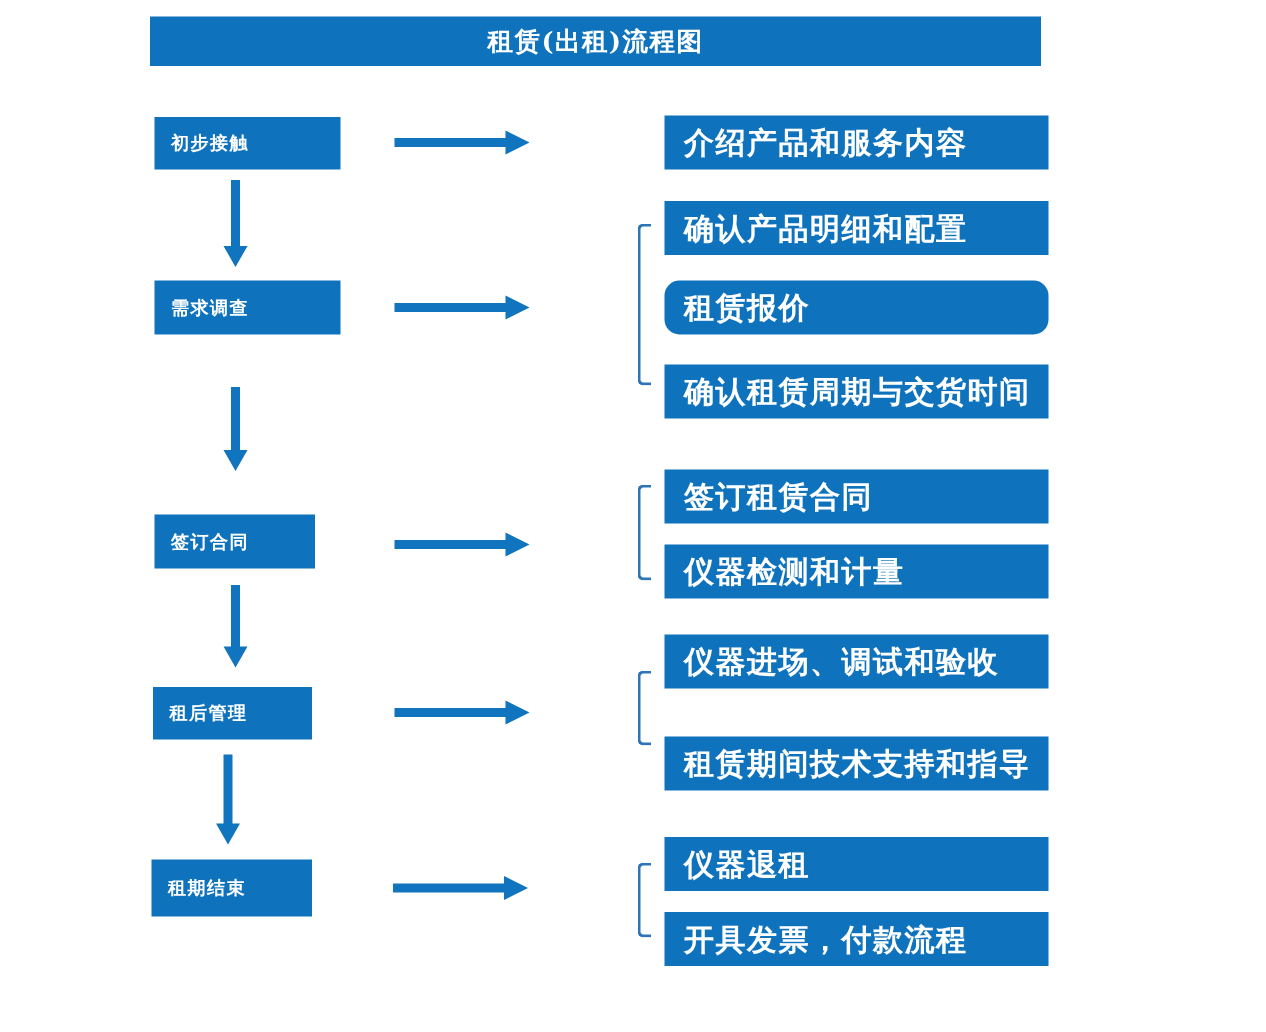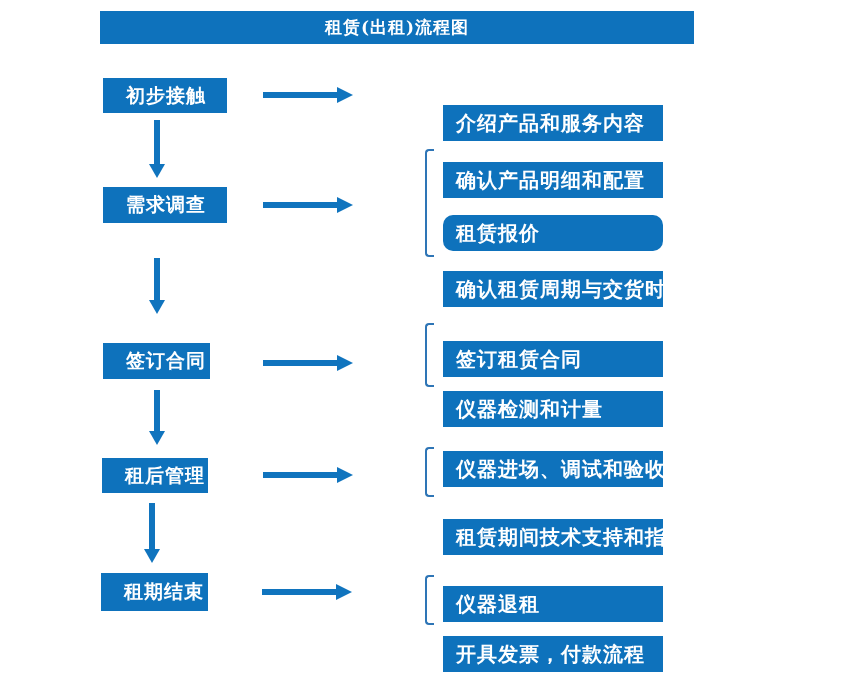--- a/index.html
+++ b/index.html
@@ -21,22 +21,22 @@
     align-items: center;
     letter-spacing: 1px;
     box-sizing: border-box;
     white-space: nowrap;
   }
   .titlebar {
     left: 100px; top: 11px; width: 594px; height: 33px;
     justify-content: center;
     font-size: 17px;
   }
-  .stage   { font-size: 19px; padding-left: 23px; }
-  .detail  { left: 443px; width: 220px; height: 36px; font-size: 20px; padding-left: 13px; margin-top: 28px; }
+  .stage   { font-size: 12px; padding-left: 11px; }
+  .detail  { left: 443px; width: 256px; height: 36px; font-size: 20px; padding-left: 13px; }
 
   
   .h-arrow { position: absolute; width: 90px; height: 16px; }
   .h-arrow .shaft { position: absolute; left: 0; top: 5px; width: 75px; height: 6px; background: #1074BE; }
   .h-arrow .head  { position: absolute; right: 0; top: 0; width: 0; height: 0;
                     border-left: 16px solid #1074BE;
                     border-top: 8px solid transparent;
                     border-bottom: 8px solid transparent; }
 
   

